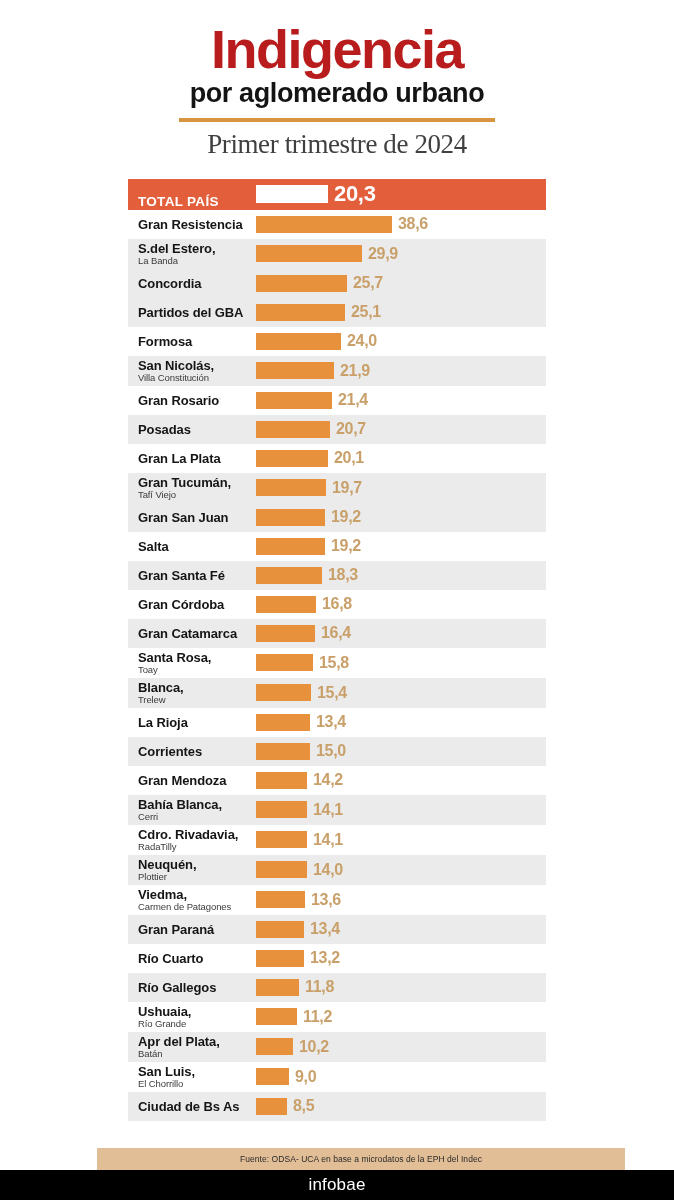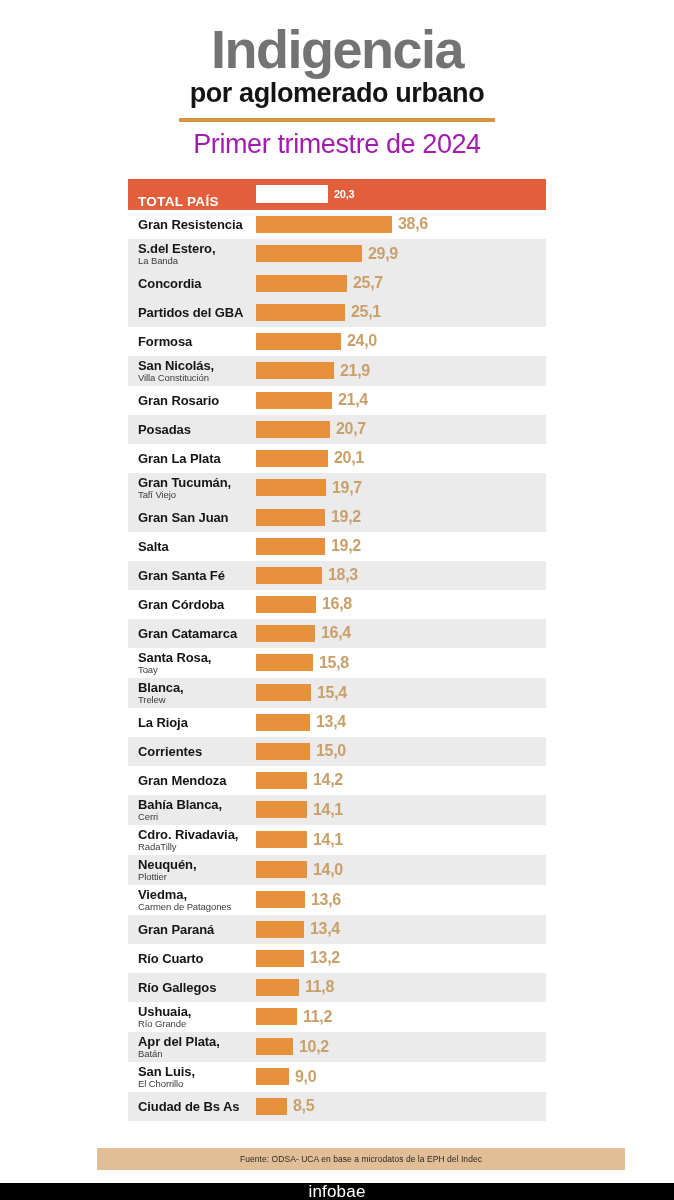--- a/index.html
+++ b/index.html
@@ -15,43 +15,44 @@
 
   
   .header {
     padding-top: 22px;
     text-align: center;
   }
   .title-main {
     font-size: 54px;
     font-weight: 700;
     letter-spacing: -1.5px;
-    color: #737373;
+    color: #b91c1c;
     line-height: 1.02;
   }
   .title-sub {
     font-size: 27px;
     font-weight: 700;
     color: #141414;
     letter-spacing: -0.4px;
     margin-top: 2px;
     line-height: 1.1;
   }
   .title-rule {
     width: 316px;
     height: 4px;
     background: #D9943F;
     margin: 9px auto 0 auto;
   }
   .title-period {
     font-size: 27px;
     font-weight: 400;
-    color: #a21caf;
+    color: #404040;
     margin-top: 7px;
     letter-spacing: -0.4px;
+    font-family: Liberation Serif, serif;
   }
 
   
   .chart {
     width: 418px;
     margin: 19px auto 0 auto;
   }
 
   .row {
     display: flex;
@@ -117,21 +118,21 @@
   .value {
     font-size: 16px;
     font-weight: 700;
     color: #C9A06A;
     margin-left: 6px;
     letter-spacing: -0.3px;
     white-space: nowrap;
   }
   .row.total .value {
     color: #ffffff;
-    font-size: 11px;
+    font-size: 22px;
   }
 
   
   .footer-source {
     position: absolute;
     left: 97px;
     width: 528px;
     top: 1148px;
     height: 22px;
     background: #E2BE97;
@@ -142,21 +143,21 @@
   .footer-source span {
     font-size: 8.5px;
     color: #2a2a2a;
     letter-spacing: 0.05px;
   }
   .footer-brand {
     position: absolute;
     left: 0;
     bottom: 0;
     width: 674px;
-    height: 17px;
+    height: 30px;
     background: #000000;
     display: flex;
     align-items: center;
     justify-content: center;
   }
   .footer-brand span {
     color: #ffffff;
     font-size: 17px;
     letter-spacing: 0.2px;
   }

